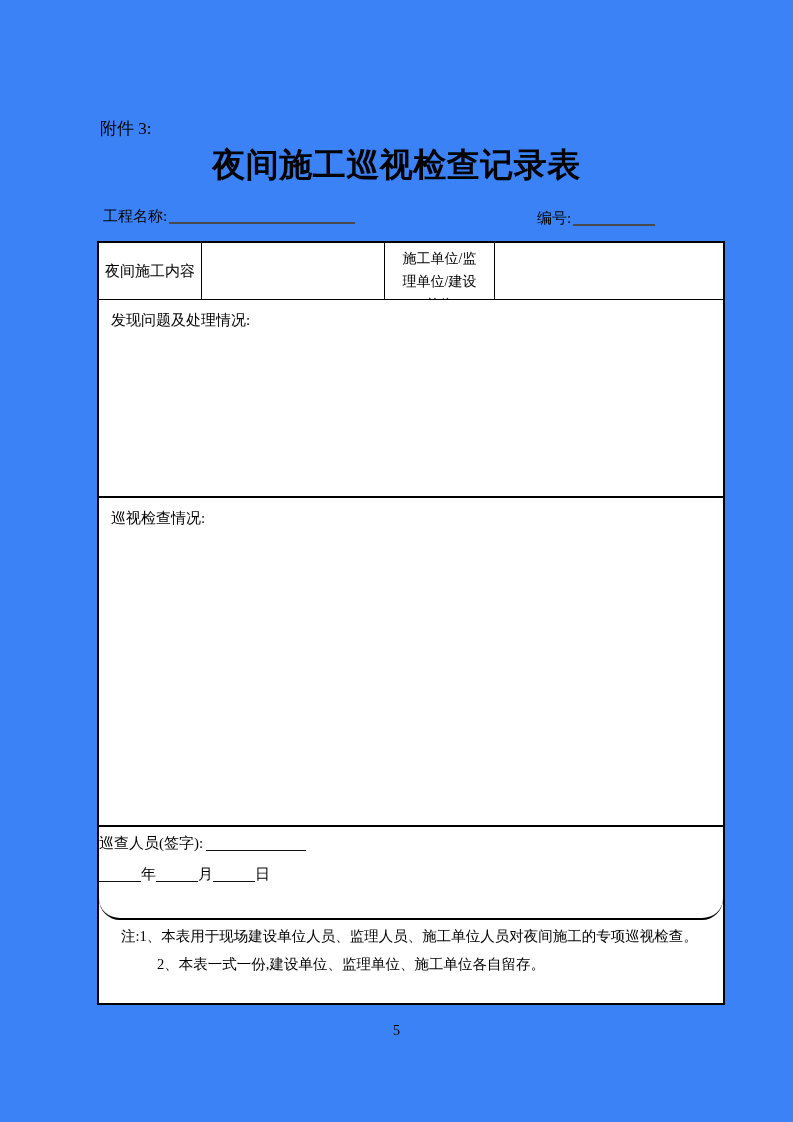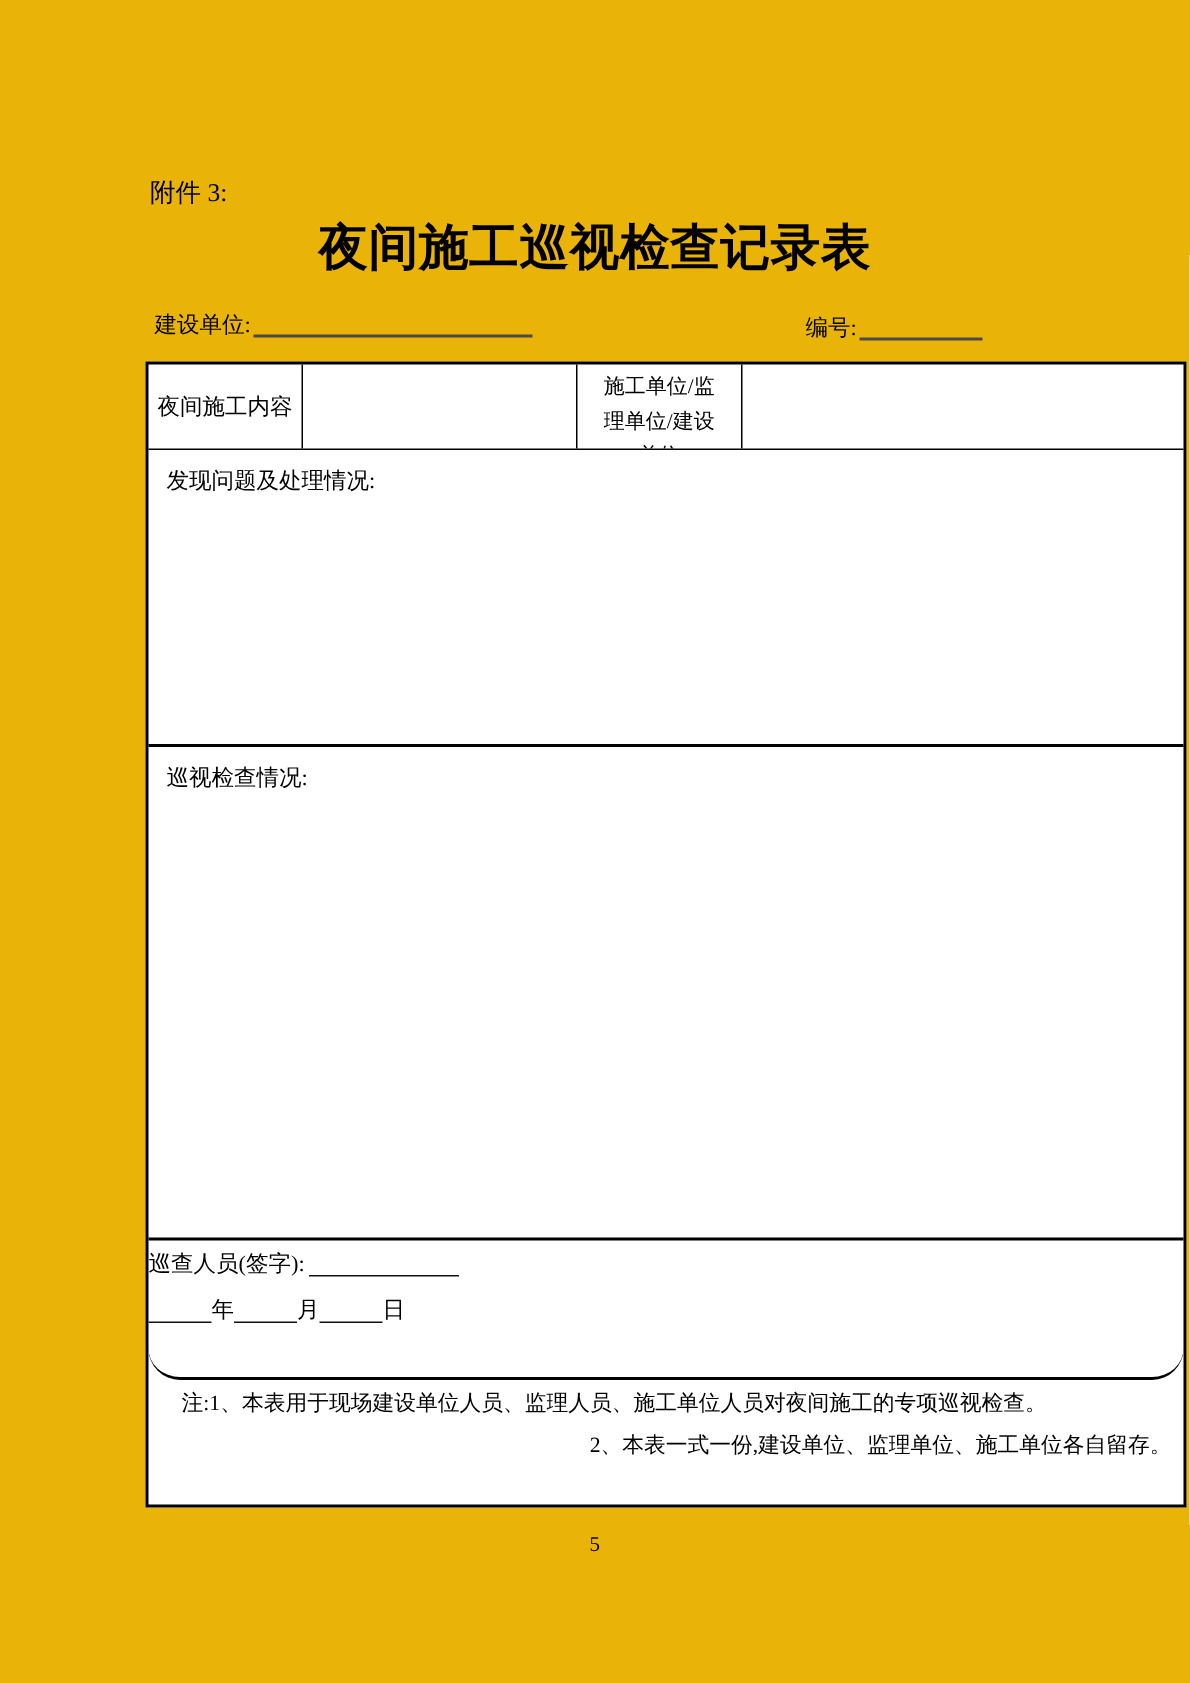--- a/index.html
+++ b/index.html
@@ -4,21 +4,21 @@
 <style>
   * { margin: 0; padding: 0; box-sizing: border-box; }
   html, body { background: #ffffff; }
   body {
     width: 793px; height: 1122px;
     position: relative;
     font-family: "Liberation Serif", "DejaVu Serif", serif;
     color: #000;
     overflow: hidden;
   }
-  .page { position: absolute; inset: 0; background: #eab308; }
+  .page { position: absolute; inset: 0; background: #3b82f6; }
 
   .attachment-label {
     position: absolute; left: 100px; top: 117px;
     font-size: 17px;
   }
   .doc-title {
     position: absolute; left: 0; right: 0; top: 143px;
     text-align: center;
     font-size: 33px; font-weight: bold;
     font-family: "Liberation Sans", "DejaVu Sans", sans-serif;
@@ -34,21 +34,21 @@
     border-bottom: 2px solid #4a4a4a;
     height: 15px;
     vertical-align: text-bottom;
     margin-left: 2px;
   }
   .blank-project { width: 186px; }
   .blank-number { width: 82px; }
 
   .record-table {
     position: absolute; left: 97px; top: 241px;
-    width: 694px;
+    width: 628px;
     border: 2px solid #000;
     background: #fff;
     font-size: 15px;
   }
   .t-row { border-bottom: 2px solid #000; position: relative; }
   .row-header { display: flex; height: 57px; border-bottom: 1px solid #000; }
   .row-inspection { height: 329px; padding: 11px 12px; }
   .row-problems  { height: 198px; padding: 11px 12px; }
   .row-signature { height: 93px; padding: 1px 20px 0 0; text-align: left; line-height: 31px; border-radius: 21px; }
   .row-notes     { height: 83px; border-bottom: none; padding: 2px 8px 0 22px; line-height: 28px; font-size: 14.5px; }
@@ -67,39 +67,39 @@
     text-align: center;
     overflow: hidden;
   }
   .cell-unit-value { flex: 1; }
 
   .sig-blank { display: inline-block; border-bottom: 1px solid #111; height: 15px; vertical-align: text-bottom; }
   .sig-name-blank { width: 100px; margin-left: 3px; }
   .date-blank { width: 42px; }
   .date-line { padding-right: 10px; }
 
-  .note-line-2 { text-indent: 36px; text-align: right; }
+  .note-line-2 { text-indent: 36px; }
 
   .page-number {
     position: absolute; left: 0; right: 0; top: 1023px;
     text-align: center; font-size: 14px;
   }
 </style>
 </head>
 <body>
 
 <div class="page">
 
   <div class="attachment-label">附件 3:</div>
 
   <div class="doc-title">夜间施工巡视检查记录表</div>
 
   <div class="form-header">
     <div class="project-name-group">
-      <span>建设单位:</span><span class="blank blank-project"></span>
+      <span>工程名称:</span><span class="blank blank-project"></span>
     </div>
     <div class="number-group">
       <span>编号:</span><span class="blank blank-number"></span>
     </div>
   </div>
 
   <div class="record-table">
 
     <div class="t-row row-header">
       <div class="h-cell cell-night-label">夜间施工内容</div>

